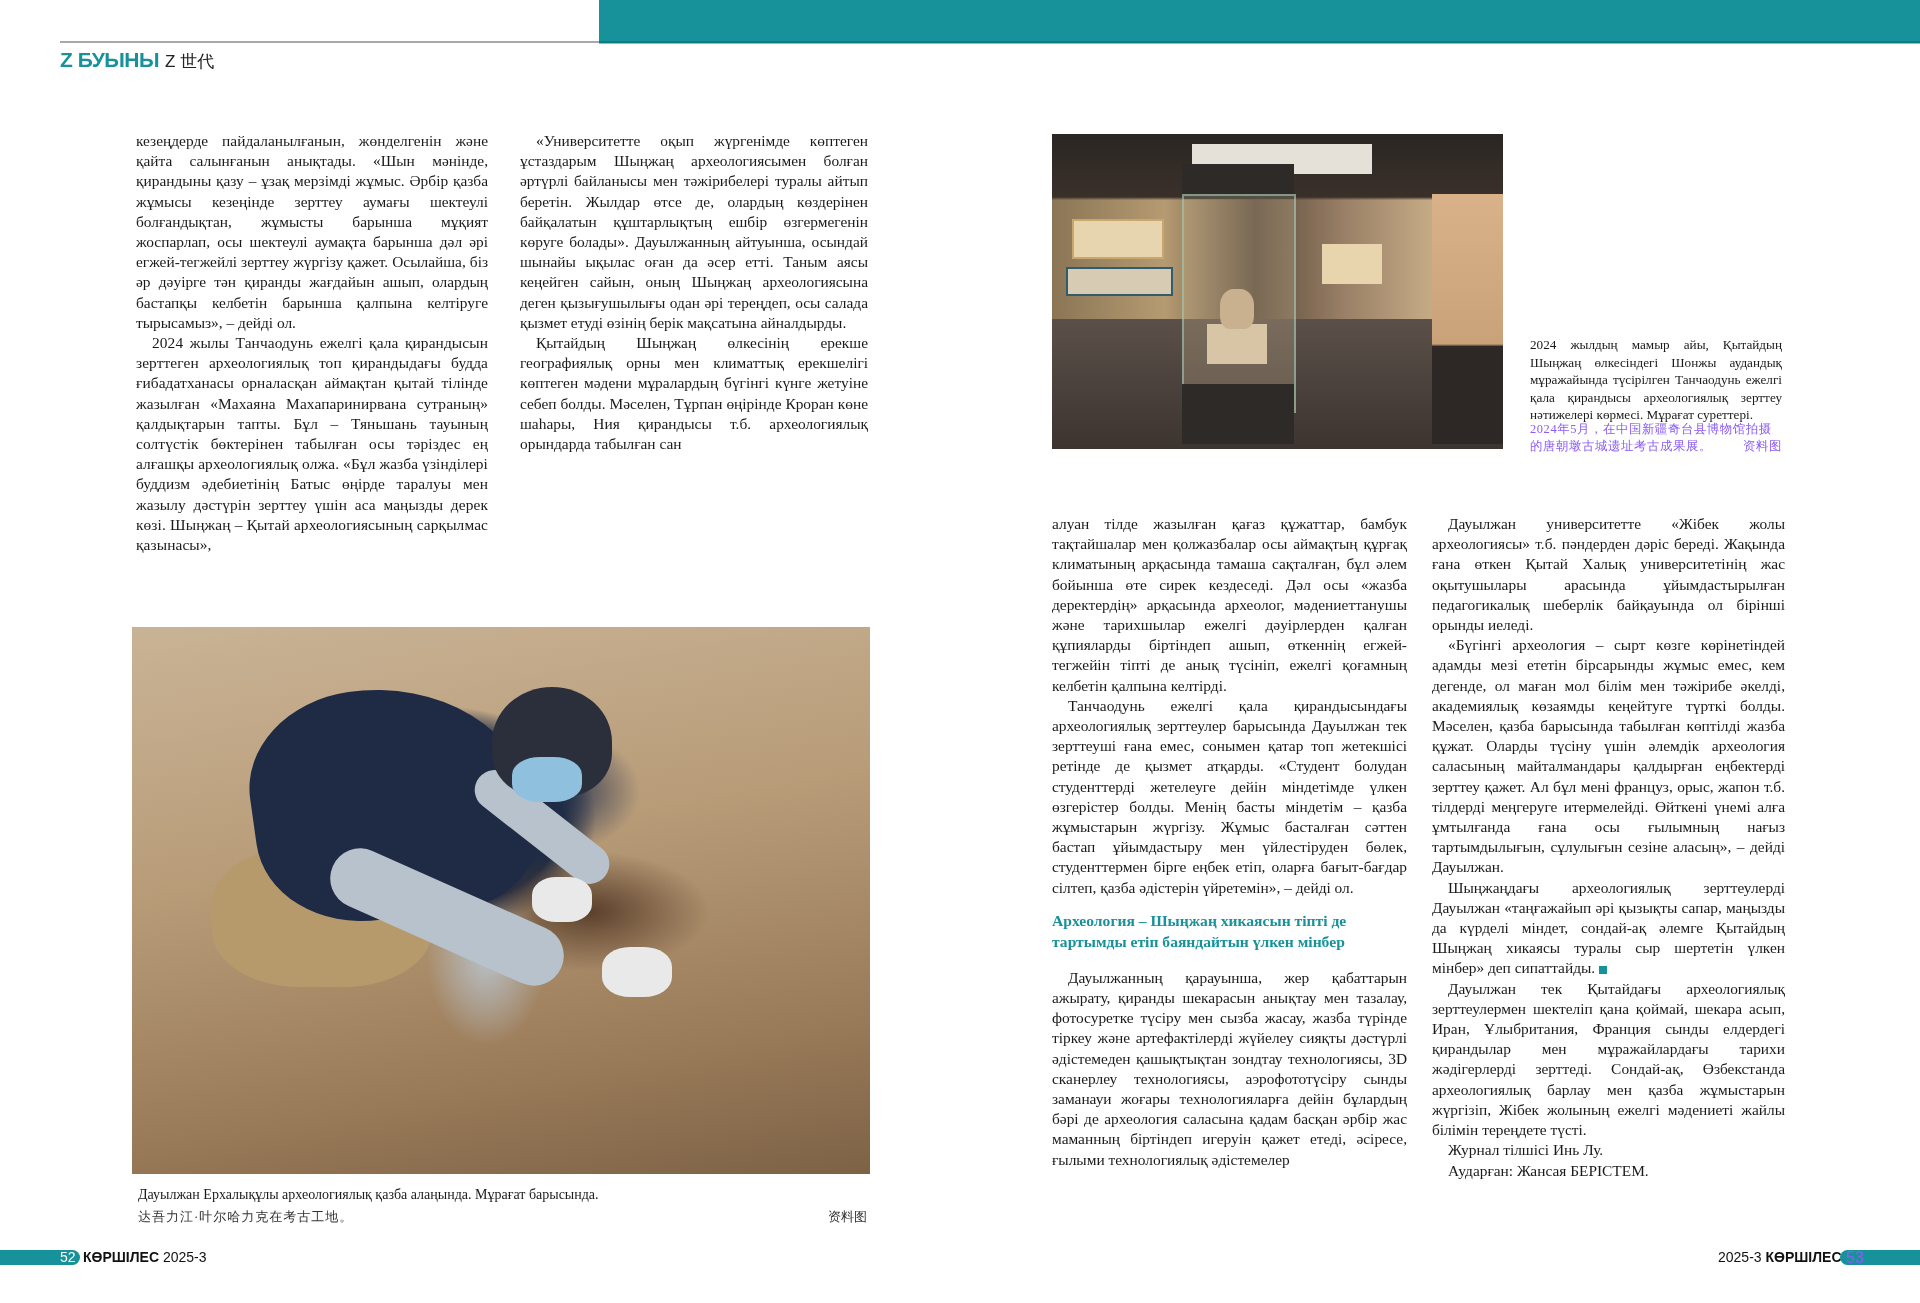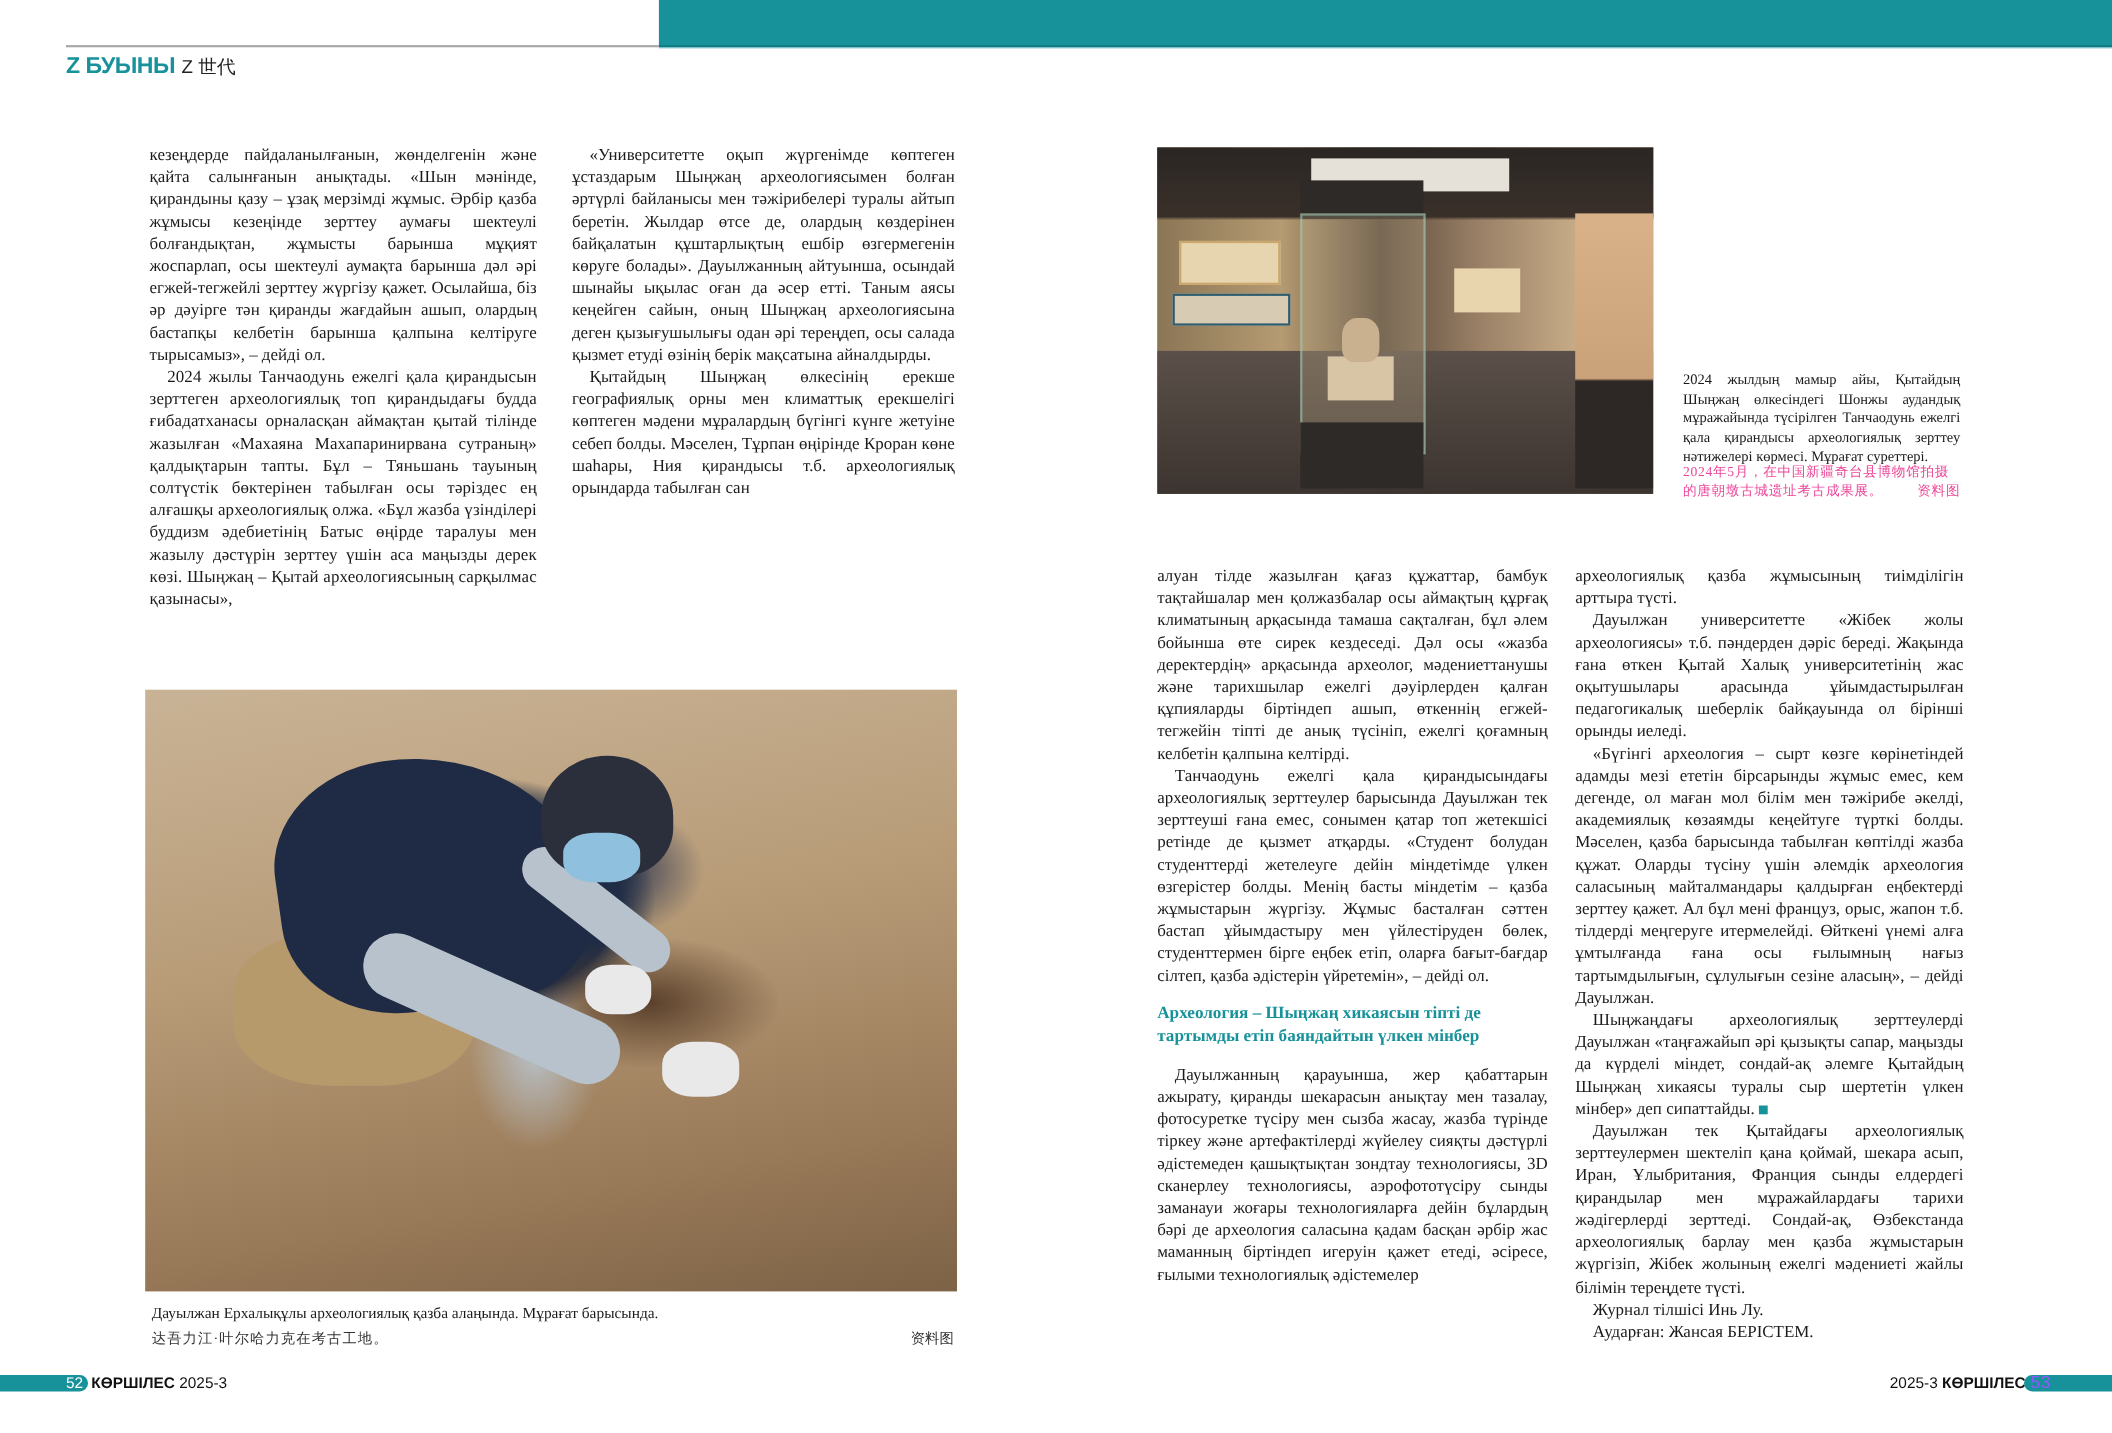--- a/index.html
+++ b/index.html
@@ -68,21 +68,21 @@
   .mus-ceiling-light { left:140px; top:10px; width:180px; height:30px; background:#e6e1d8; }
   .mus-aisle { left:270px; top:110px; width:60px; height:40px; background:#e8d4ad; }
 
   
   .caption { font-size:14px; line-height:19px; }
   .cap-dig-kz { left:138px; top:1185px; width:740px; }
   .cap-dig-cn { left:138px; top:1207px; width:600px; font-size:13px; color:#333; letter-spacing:1px; }
   .cap-dig-credit { left:828px; top:1207px; font-size:13px; color:#333; }
 
   .cap-mus { left:1530px; top:336px; width:252px; font-size:13.2px; line-height:17.6px; text-align:justify; }
-  .cap-mus-cn { left:1530px; top:421px; width:252px; font-size:12.4px; line-height:16.5px; color:#ec4899; letter-spacing:0.6px; }
+  .cap-mus-cn { left:1530px; top:421px; width:252px; font-size:12.4px; line-height:16.5px; color:#8b5cf6; letter-spacing:0.6px; }
   .cap-mus-credit { position:absolute; right:0; bottom:0; }
 
   
   .foot { font-family:"Liberation Sans","DejaVu Sans",sans-serif; font-size:14px; }
   .foot-band-left { left:0; top:1250px; width:80px; height:15px; background:#18929a; border-radius:0 8px 8px 0; }
   .foot-num-left { left:60px; top:1249px; color:#fff; font-weight:normal; font-size:14px; line-height:17px; }
   .foot-mag-left { left:83px; top:1249px; line-height:17px; color:#111; }
   .foot-mag-left b, .foot-mag-right b { font-weight:bold; }
   .foot-band-right { left:1840px; top:1250px; width:80px; height:15px; background:#18929a; border-radius:8px 0 0 8px; }
   .foot-num-right { left:1846px; top:1249px; color:#8b5cf6; font-weight:normal; font-size:16px; line-height:17px; }
@@ -141,21 +141,20 @@
 </div>
 
 <div class="abs col col3">
   <p>алуан тілде жазылған қағаз құжаттар, бамбук тақтайшалар мен қолжазбалар осы аймақтың құрғақ климатының арқасында тамаша сақталған, бұл әлем бойынша өте сирек кездеседі. Дәл осы «жазба деректердің» арқасында археолог, мәдениеттанушы және тарихшылар ежелгі дәуірлерден қалған құпияларды біртіндеп ашып, өткеннің егжей-тегжейін тіпті де анық түсініп, ежелгі қоғамның келбетін қалпына келтірді.</p>
   <p class="ind">Танчаодунь ежелгі қала қирандысындағы археологиялық зерттеулер барысында Дауылжан тек зерттеуші ғана емес, сонымен қатар топ жетекшісі ретінде де қызмет атқарды. «Студент болудан студенттерді жетелеуге дейін міндетімде үлкен өзгерістер болды. Менің басты міндетім – қазба жұмыстарын жүргізу. Жұмыс басталған сәттен бастап ұйымдастыру мен үйлестіруден бөлек, студенттермен бірге еңбек етіп, оларға бағыт-бағдар сілтеп, қазба әдістерін үйретемін», – дейді ол.</p>
   <p class="subhead">Археология – Шыңжаң хикаясын тіпті де тартымды етіп баяндайтын үлкен мінбер</p>
   <p class="ind">Дауылжанның қарауынша, жер қабаттарын ажырату, қиранды шекарасын анықтау мен тазалау, фотосуретке түсіру мен сызба жасау, жазба түрінде тіркеу және артефактілерді жүйелеу сияқты дәстүрлі әдістемеден қашықтықтан зондтау технологиясы, 3D сканерлеу технологиясы, аэрофототүсіру сынды заманауи жоғары технологияларға дейін бұлардың бәрі де археология саласына қадам басқан әрбір жас маманның біртіндеп игеруін қажет етеді, әсіресе, ғылыми технологиялық әдістемелер</p>
 </div>
 
 <div class="abs col col4">
-  <p>археологиялық қазба жұмысының тиімділігін арттыра түсті.</p>
   <p class="ind">Дауылжан университетте «Жібек жолы археологиясы» т.б. пәндерден дәріс береді. Жақында ғана өткен Қытай Халық университетінің жас оқытушылары арасында ұйымдастырылған педагогикалық шеберлік байқауында ол бірінші орынды иеледі.</p>
   <p class="ind">«Бүгінгі археология – сырт көзге көрінетіндей адамды мезі ететін бірсарынды жұмыс емес, кем дегенде, ол маған мол білім мен тәжірибе әкелді, академиялық көзаямды кеңейтуге түрткі болды. Мәселен, қазба барысында табылған көптілді жазба құжат. Оларды түсіну үшін әлемдік археология саласының майталмандары қалдырған еңбектерді зерттеу қажет. Ал бұл мені француз, орыс, жапон т.б. тілдерді меңгеруге итермелейді. Өйткені үнемі алға ұмтылғанда ғана осы ғылымның нағыз тартымдылығын, сұлулығын сезіне аласың», – дейді Дауылжан.</p>
   <p class="ind"><span>Шыңжаңдағы археологиялық зерттеулерді Дауылжан «таңғажайып әрі қызықты сапар, маңызды да күрделі міндет, сондай-ақ әлемге Қытайдың Шыңжаң хикаясы туралы сыр шертетін үлкен мінбер» деп сипаттайды.</span><span class="end-mark"></span></p>
   <p class="ind">Дауылжан тек Қытайдағы археологиялық зерттеулермен шектеліп қана қоймай, шекара асып, Иран, Ұлыбритания, Франция сынды елдердегі қирандылар мен мұражайлардағы тарихи жәдігерлерді зерттеді. Сондай-ақ, Өзбекстанда археологиялық барлау мен қазба жұмыстарын жүргізіп, Жібек жолының ежелгі мәдениеті жайлы білімін тереңдете түсті.</p>
   <p class="ind">Журнал тілшісі Инь Лу.</p>
   <p class="ind">Аударған: Жансая БЕРІСТЕМ.</p>
 </div>
 
 <div class="abs foot-band-left"></div>
 <div class="abs foot foot-num-left">52</div>

